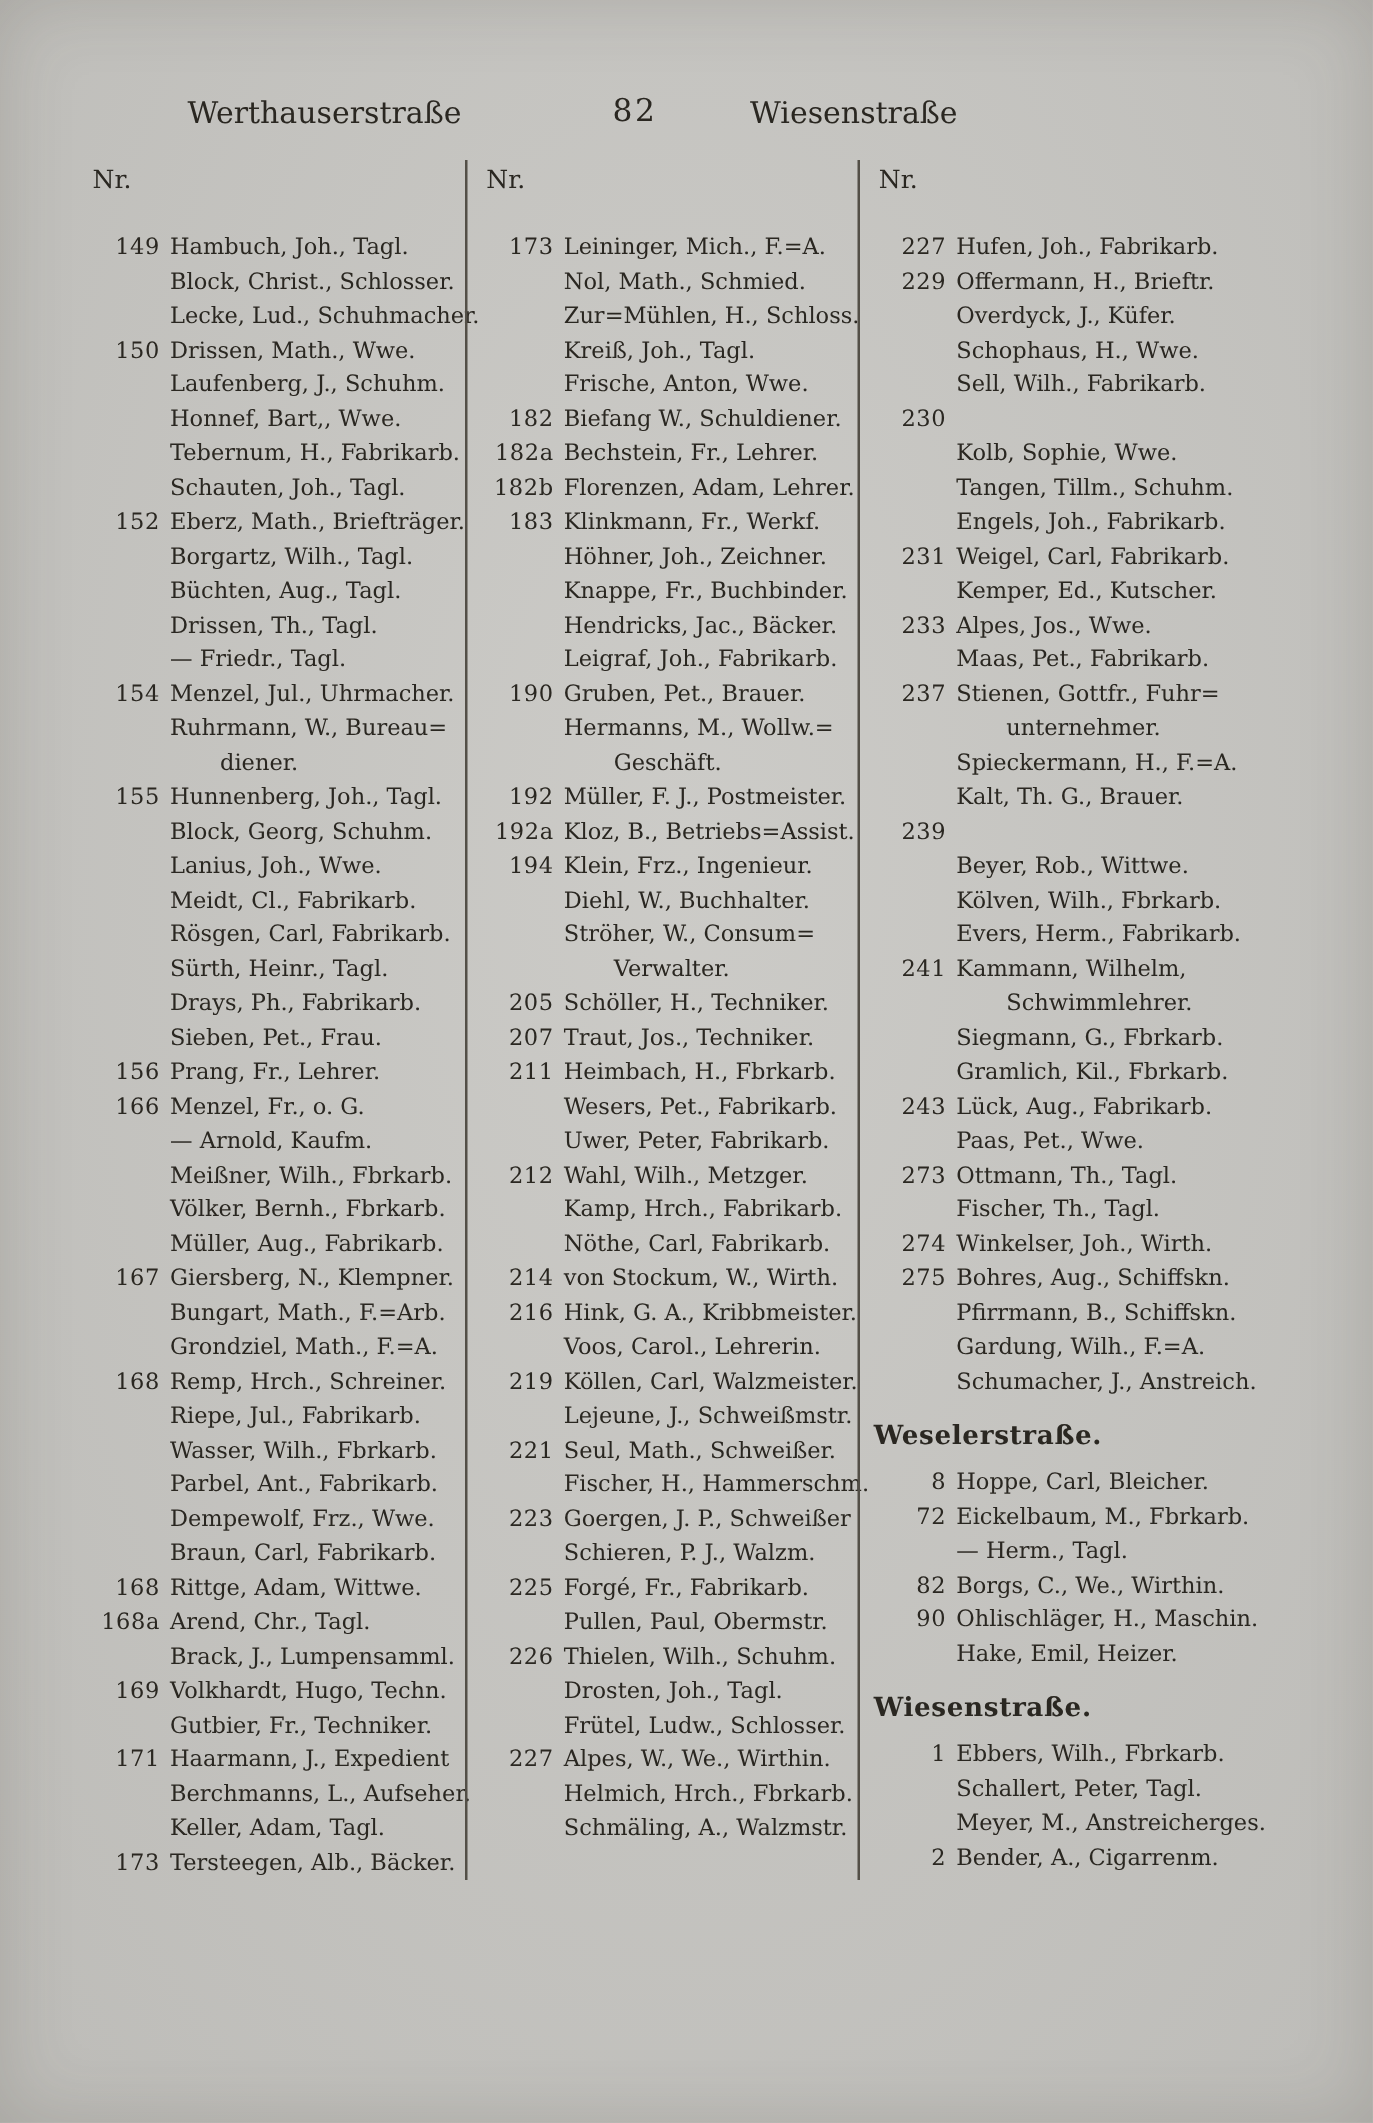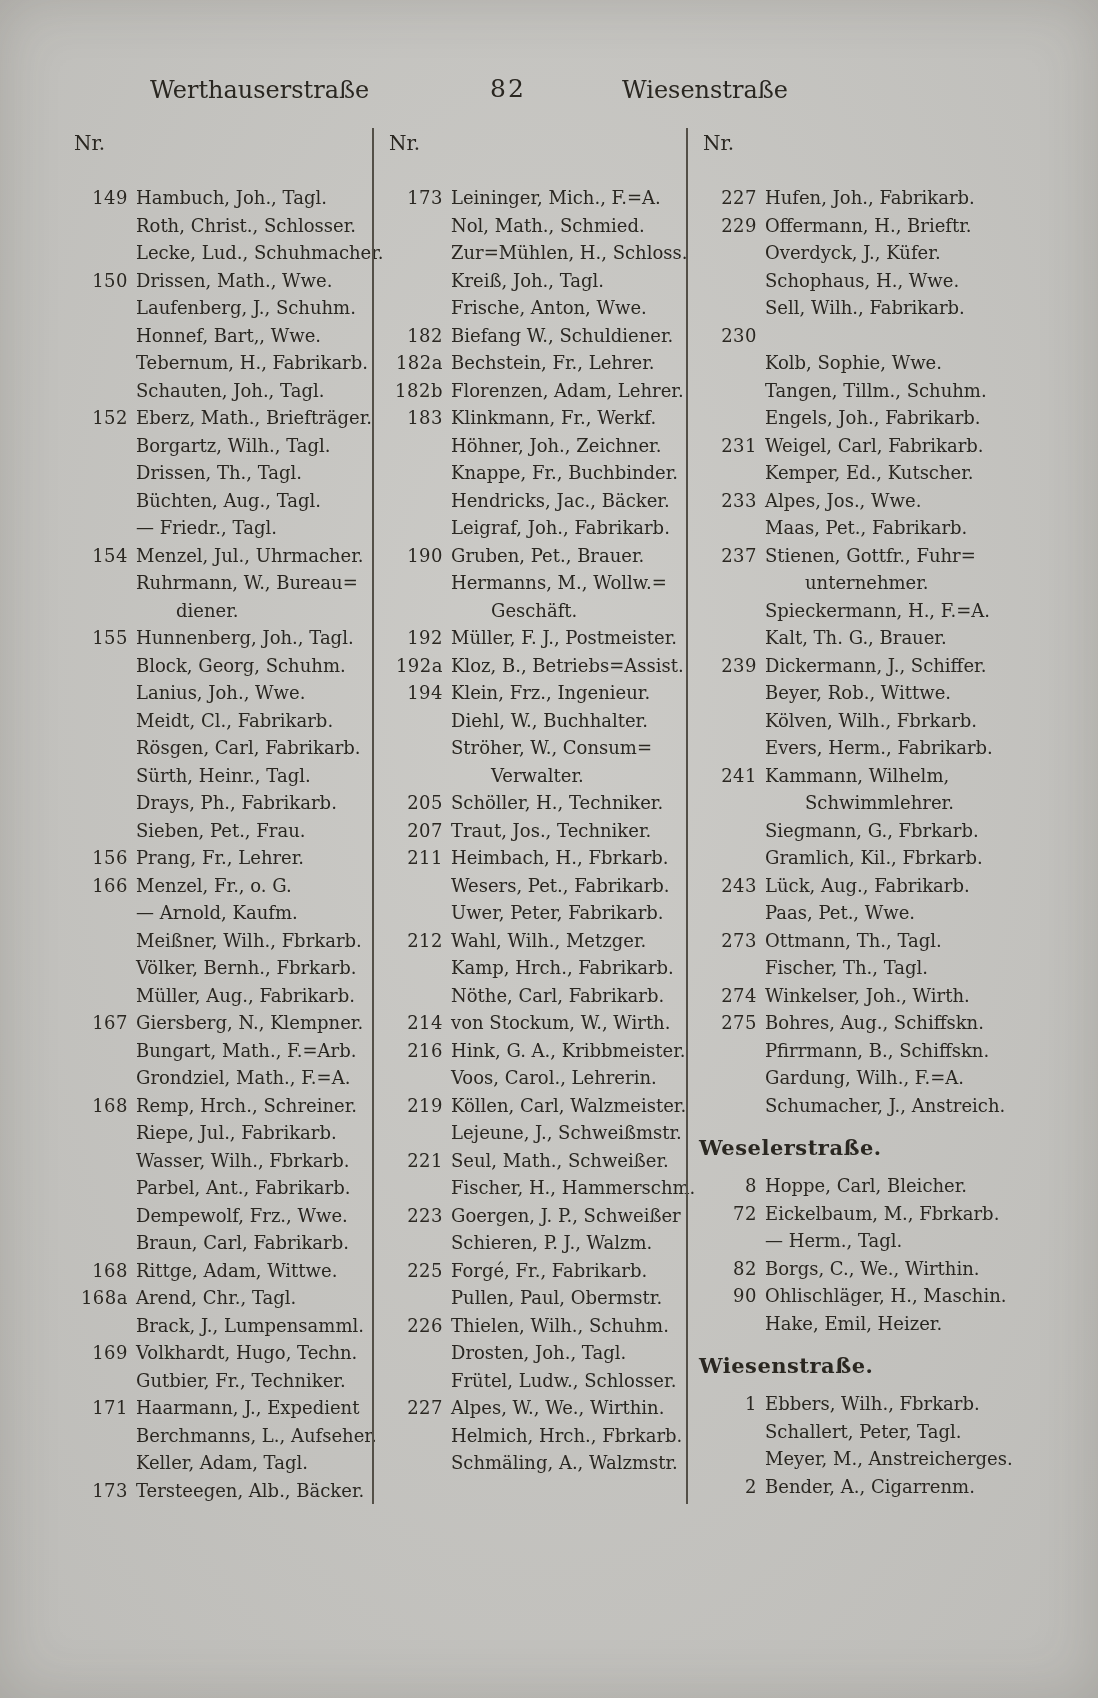--- a/index.html
+++ b/index.html
@@ -14,21 +14,21 @@
   .page{
     position:absolute;inset:0;
     background:
       radial-gradient(ellipse at 50% 40%, rgba(255,255,255,0.07), rgba(0,0,0,0.05) 95%),
       #c8c7c3;
     box-shadow:inset 0 0 60px rgba(60,55,45,0.18);
   }
   .page-header{position:absolute;top:0;left:0;width:100%;height:128px;}
   .title-left{position:absolute;top:76px;left:150px;width:260px;font-size:24px;}
   .page-number{position:absolute;top:74px;left:472px;width:72px;text-align:center;font-size:25px;letter-spacing:2px;}
-  .title-right{position:absolute;top:76px;left:600px;width:210px;text-align:center;font-size:24px;}
+  .title-right{position:absolute;top:76px;left:600px;width:210px;text-align:left;font-size:24px;}
   .columns{
     position:absolute;top:128px;left:70px;right:42px;
     display:grid;grid-template-columns:302px 314px 1fr;
     align-items:stretch;
   }
   .col{padding:0;}
   .col.sep{border-left:2px solid #534f47;padding-left:11px;}
   .nr-label{font-size:20px;line-height:26px;margin:2px 0 28px 4px;}
   .row{display:flex;line-height:27.5px;font-size:18px;white-space:nowrap;}
   .row .nr{width:58px;padding-right:8px;text-align:right;flex:0 0 auto;letter-spacing:0.5px;}
@@ -52,21 +52,21 @@
 
   <div class="columns">
     <div class="col" id="col-0">
         <div class="nr-label">Nr.</div>
         <div class="row">
           <span class="nr">149</span>
           <span class="txt">Hambuch, Joh., Tagl.</span>
         </div>
         <div class="row">
           <span class="nr"></span>
-          <span class="txt">Roth, Christ., Schlosser.</span>
+          <span class="txt">Block, Christ., Schlosser.</span>
         </div>
         <div class="row">
           <span class="nr"></span>
           <span class="txt">Lecke, Lud., Schuhmacher.</span>
         </div>
         <div class="row">
           <span class="nr">150</span>
           <span class="txt">Drissen, Math., Wwe.</span>
         </div>
         <div class="row">
@@ -88,25 +88,25 @@
         <div class="row">
           <span class="nr">152</span>
           <span class="txt">Eberz, Math., Briefträger.</span>
         </div>
         <div class="row">
           <span class="nr"></span>
           <span class="txt">Borgartz, Wilh., Tagl.</span>
         </div>
         <div class="row">
           <span class="nr"></span>
+          <span class="txt">Büchten, Aug., Tagl.</span>
+        </div>
+        <div class="row">
+          <span class="nr"></span>
           <span class="txt">Drissen, Th., Tagl.</span>
-        </div>
-        <div class="row">
-          <span class="nr"></span>
-          <span class="txt">Büchten, Aug., Tagl.</span>
         </div>
         <div class="row">
           <span class="nr"></span>
           <span class="txt">— Friedr., Tagl.</span>
         </div>
         <div class="row">
           <span class="nr">154</span>
           <span class="txt">Menzel, Jul., Uhrmacher.</span>
         </div>
         <div class="row">
@@ -501,21 +501,20 @@
         <div class="row">
           <span class="nr"></span>
           <span class="txt">Spieckermann, H., F.=A.</span>
         </div>
         <div class="row">
           <span class="nr"></span>
           <span class="txt">Kalt, Th. G., Brauer.</span>
         </div>
         <div class="row">
           <span class="nr">239</span>
-          <span class="txt">Dickermann, J., Schiffer.</span>
         </div>
         <div class="row">
           <span class="nr"></span>
           <span class="txt">Beyer, Rob., Wittwe.</span>
         </div>
         <div class="row">
           <span class="nr"></span>
           <span class="txt">Kölven, Wilh., Fbrkarb.</span>
         </div>
         <div class="row">

